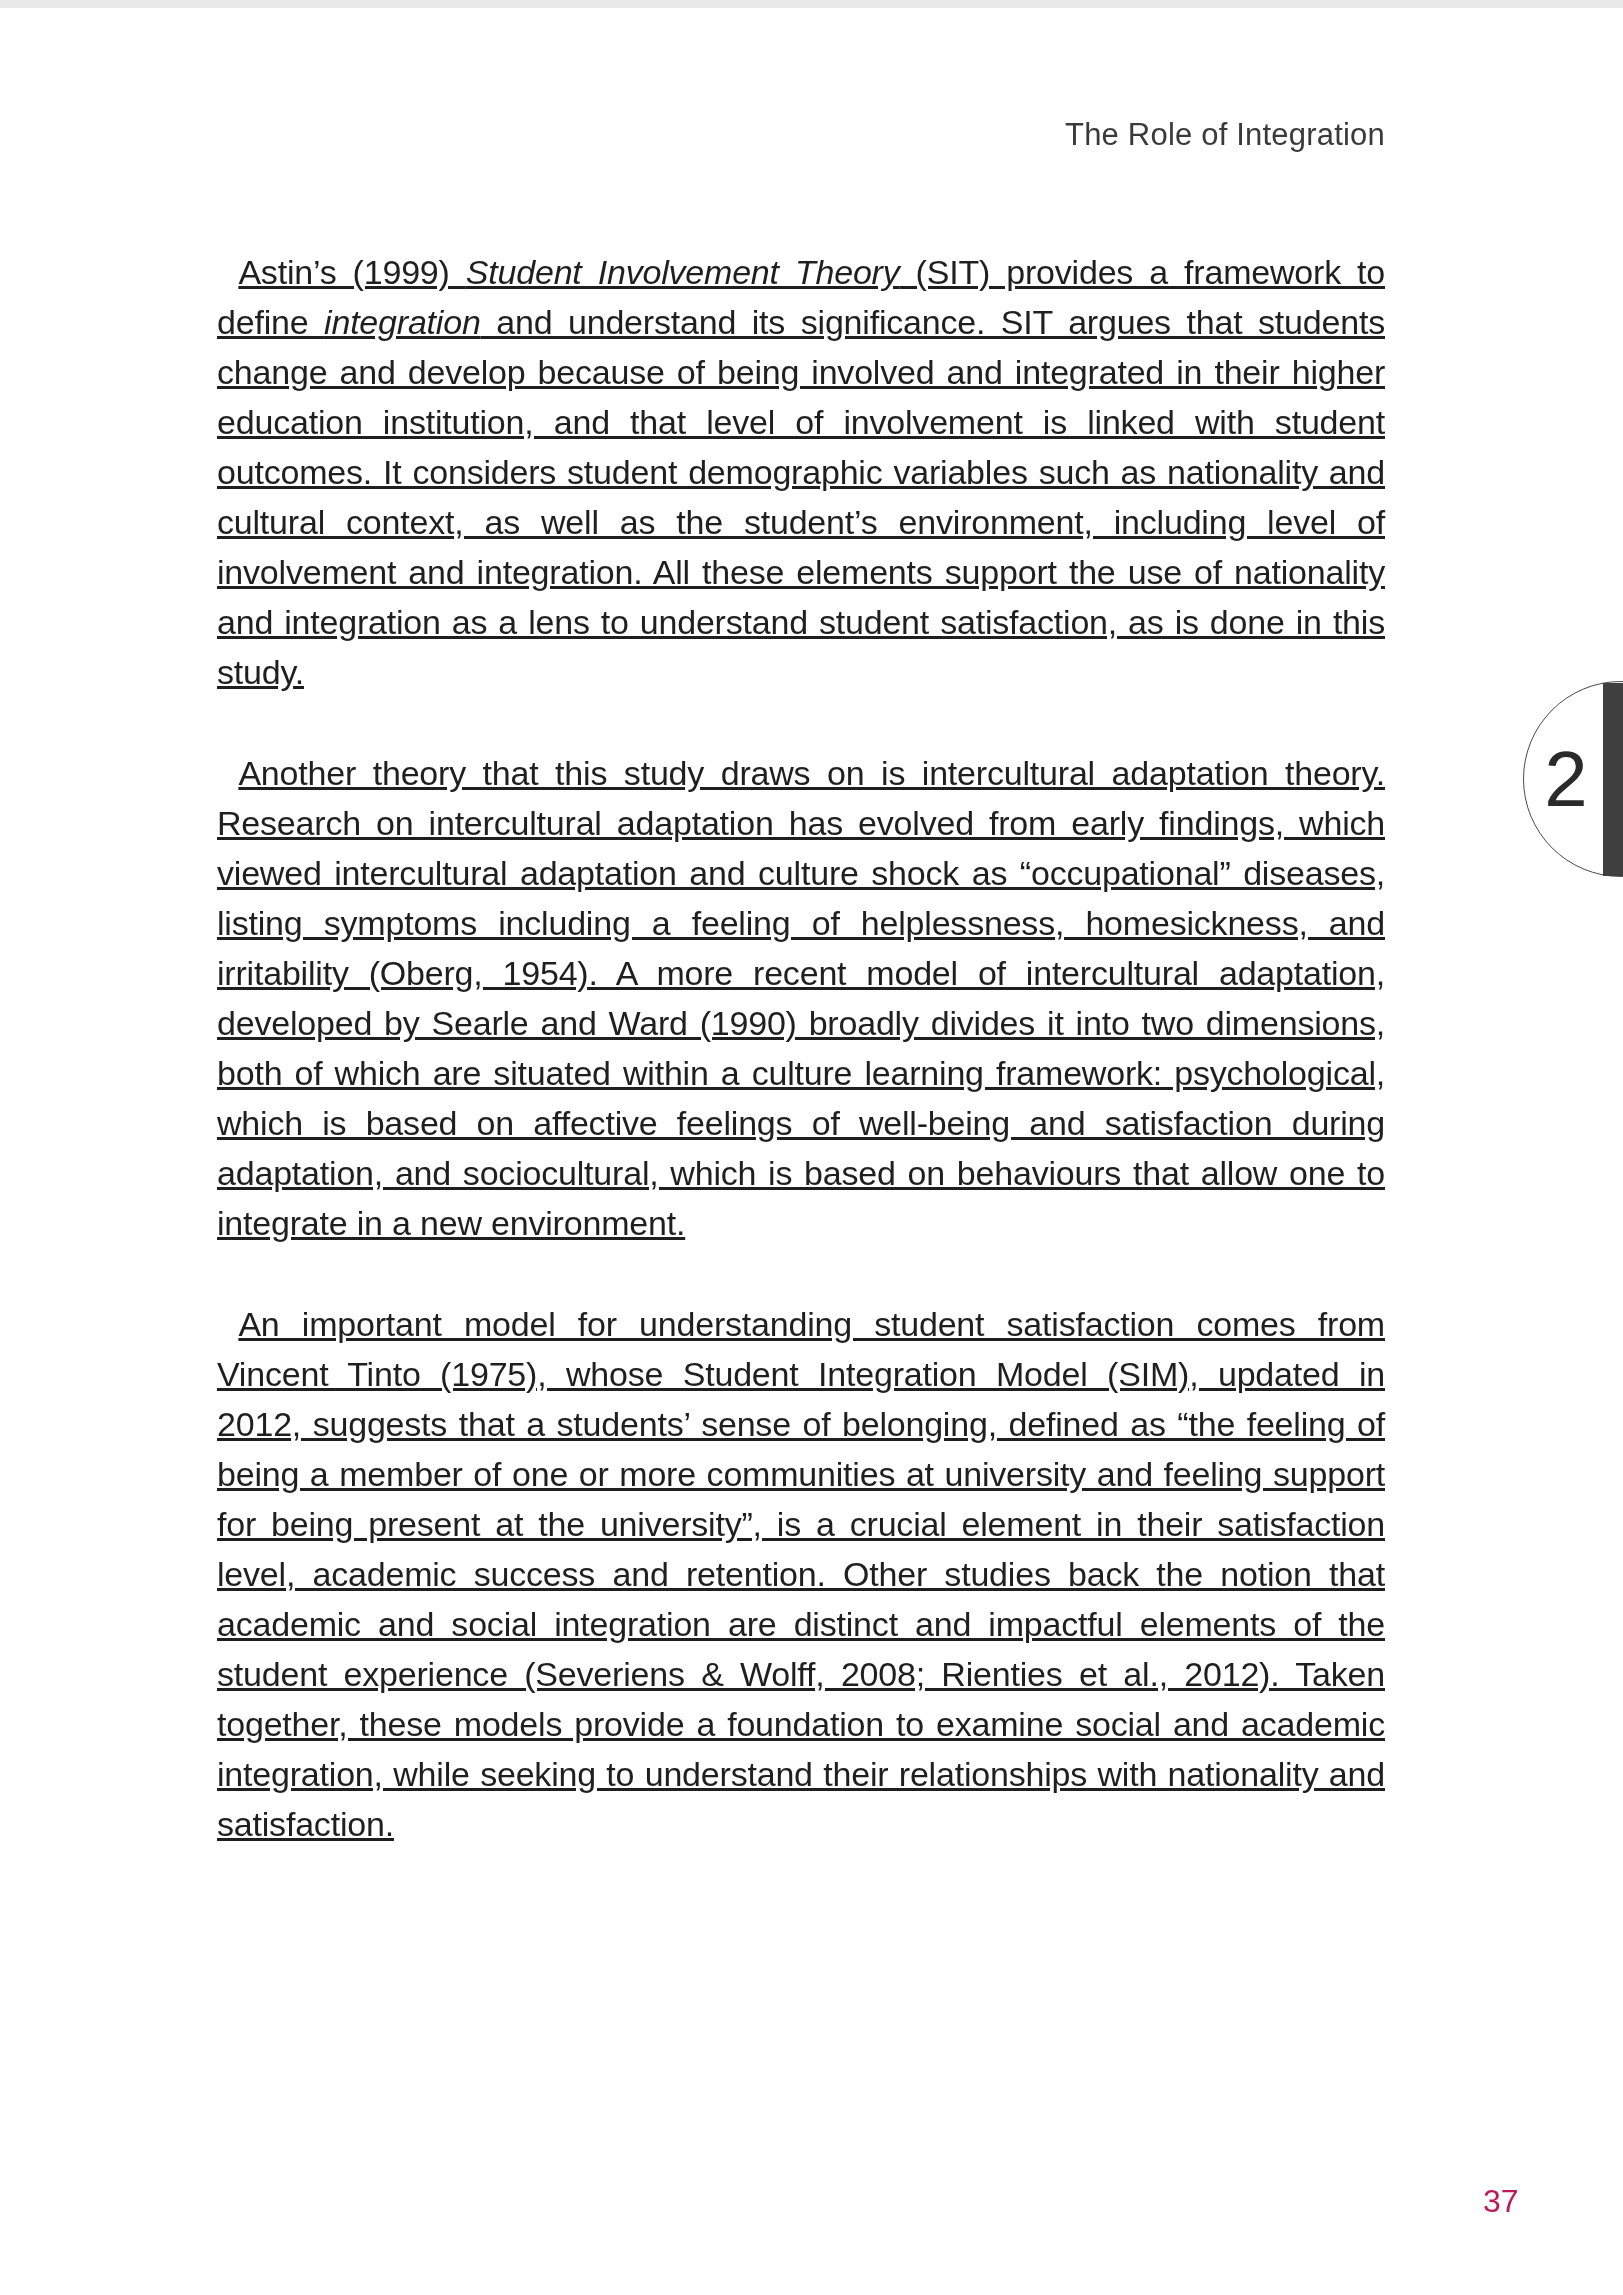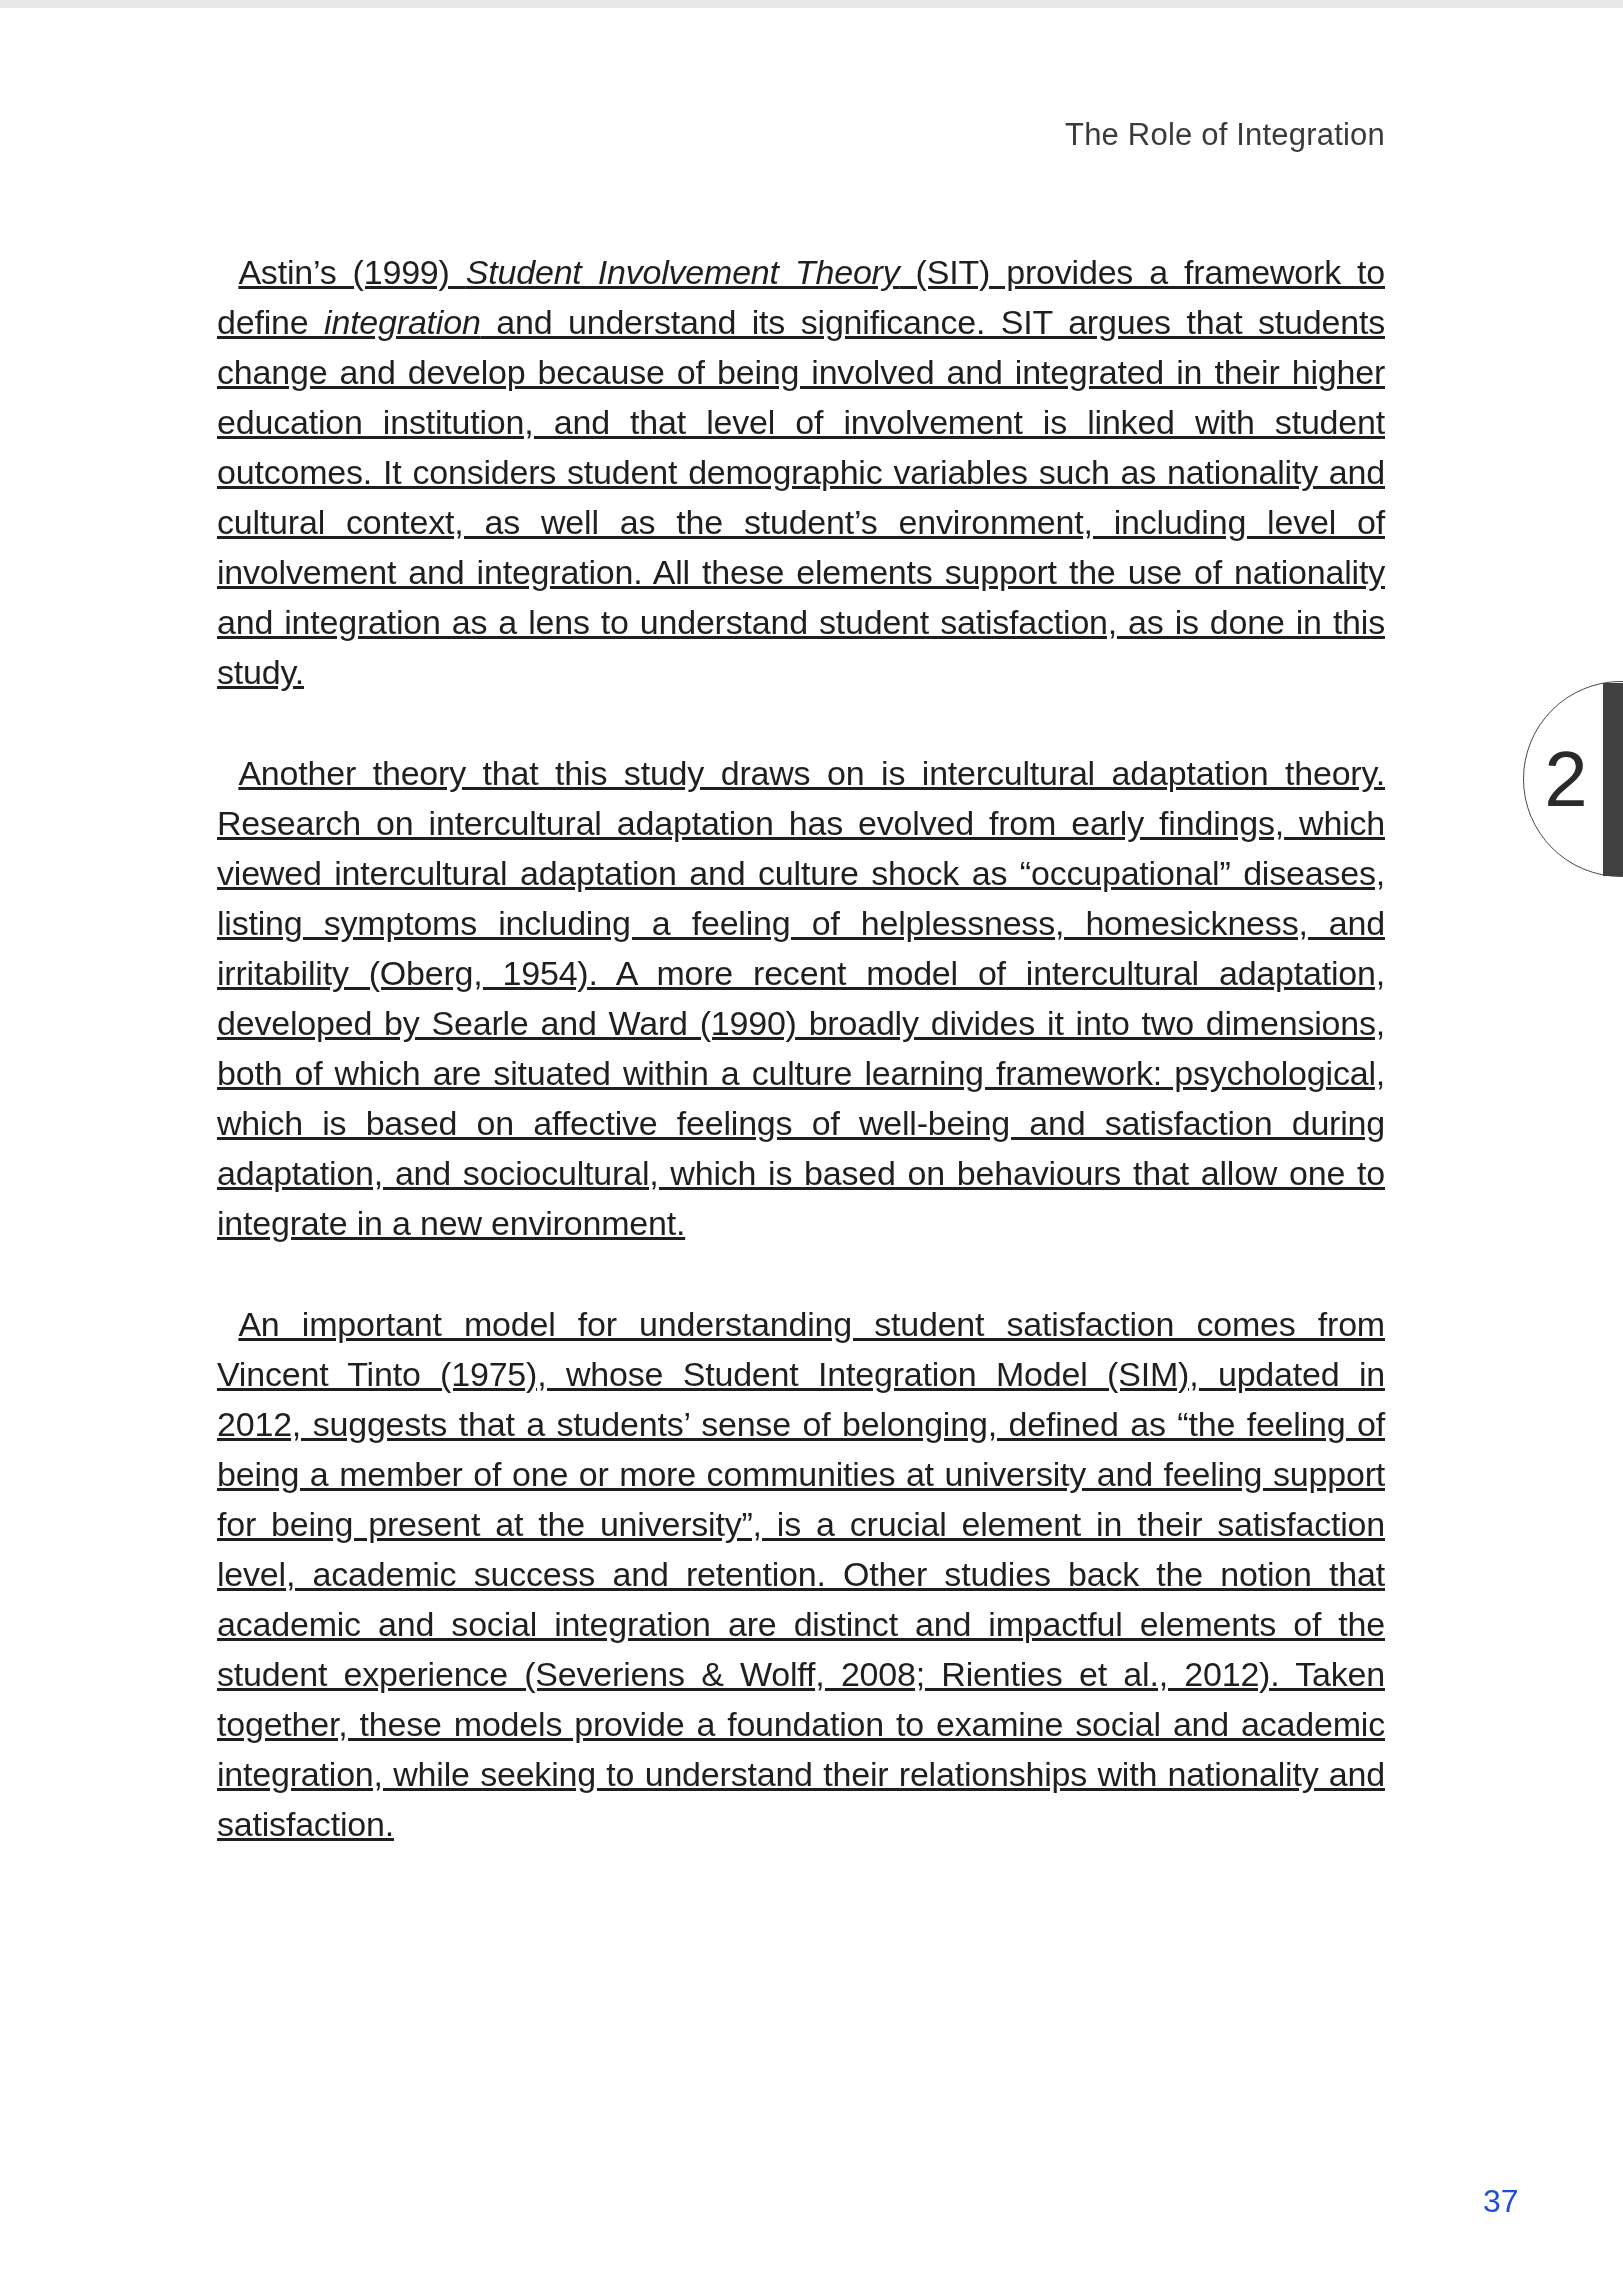--- a/index.html
+++ b/index.html
@@ -79,21 +79,21 @@
     width: 20.7px;
     height: 193px;
     background: #404040;
     z-index: 2;
   }
   .page-number {
     position: absolute;
     left: 1483px;
     top: 2175px;
     font-size: 32px;
-    color: #1d4ed8;
+    color: #be185d;
   }
 </style>
 </head>
 <body>
 
 <div class="page">
 
   <div class="running-header">The Role of Integration</div>
 
   <div class="text-block">

